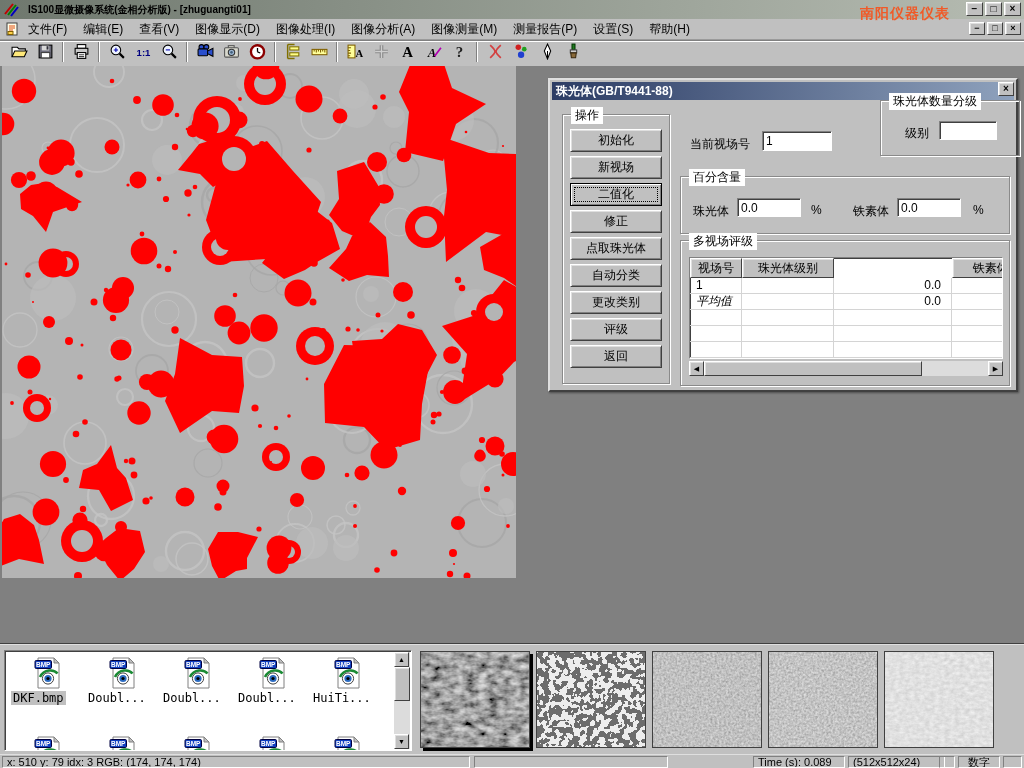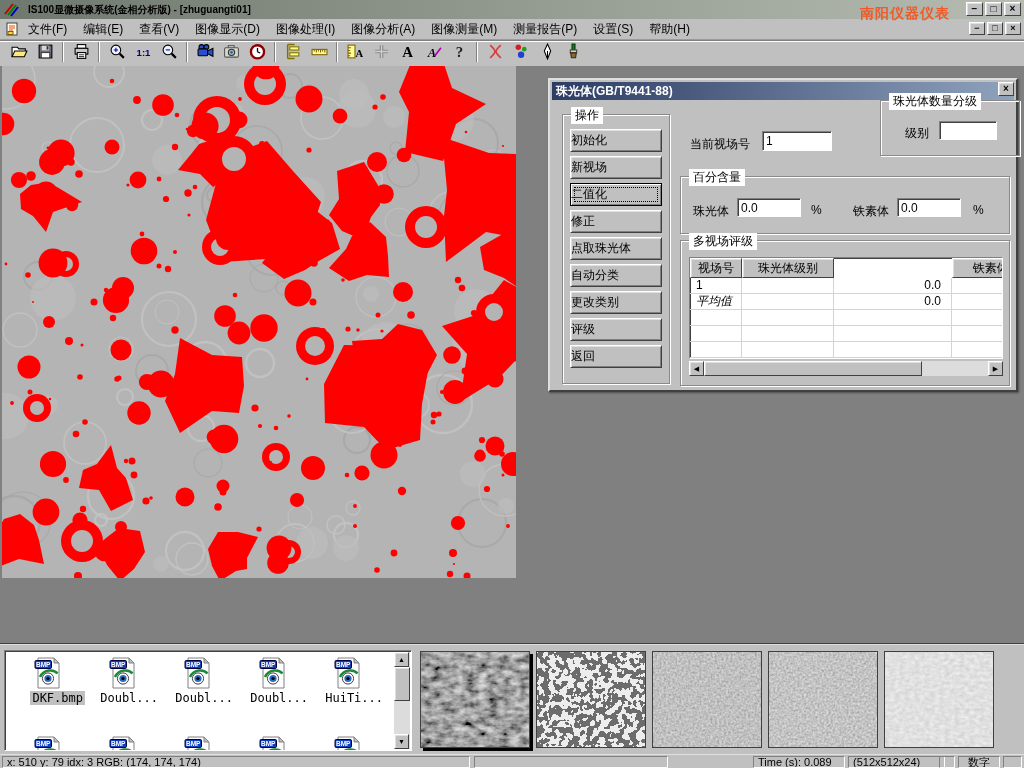--- a/index.html
+++ b/index.html
@@ -40,21 +40,21 @@
     background:linear-gradient(to right,#2c3c64,#8fa2bd);color:#fff;font-weight:bold;
     display:flex;align-items:center;padding-left:4px}
   .dclose{position:absolute;right:2px;top:2px;width:16px;height:14px;background:#c0c0c0;color:#000;
     border:1px solid;border-color:#fff #404040 #404040 #fff;box-shadow:inset 1px 1px 0 #dfdfdf;
     font-size:10px;font-weight:bold;text-align:center;line-height:12px}
   .group{position:absolute;border:1px solid #8a8a8a;box-shadow:1px 1px 0 #fff,inset 1px 1px 0 #fff}
   .legend{position:absolute;top:-8px;left:8px;background:#ffffff;padding:0 4px;font-size:12px;white-space:nowrap}
   .opbtn{position:relative;width:92px;height:23px;margin:4px auto 0;background:#c0c0c0;
     border:1px solid;border-color:#fff #404040 #404040 #fff;
     box-shadow:inset 1px 1px 0 #dfdfdf,inset -1px -1px 0 #808080;
-    font-size:12px;text-align:left;line-height:21px;white-space:nowrap;cursor:default}
+    font-size:12px;text-align:center;line-height:21px;white-space:nowrap;cursor:default}
   .opbtn.focused{border-color:#000;box-shadow:inset 1px 1px 0 #fff,inset -1px -1px 0 #808080}
   .opbtn.focused::after{content:"";position:absolute;left:3px;top:3px;right:3px;bottom:3px;border:1px dotted #000}
   .dlabel{position:absolute;font-size:12px;white-space:nowrap}
   .tinput{position:absolute;background:#fff;border:1px solid;border-color:#808080 #fff #fff #808080;
     box-shadow:inset 1px 1px 0 #404040;font-family:"Liberation Sans",sans-serif;font-size:12px;padding:1px 3px;outline:none}
 
   
   .twrap{position:absolute;left:8px;top:16px;width:314px;height:102px;overflow:hidden;background:#fff;
     border:1px solid;border-color:#808080 #fff #fff #808080;box-shadow:inset 1px 1px 0 #404040}
   .trow{display:flex;height:16px}
@@ -68,21 +68,21 @@
   .sbtn{width:15px;height:15px;flex:none;background:#c0c0c0;border:1px solid;border-color:#fff #404040 #404040 #fff;
     box-shadow:inset 1px 1px 0 #dfdfdf;font-size:7px;text-align:center;line-height:13px}
   .strack{flex:1;position:relative;background:#dcdcdc}
   .sthumb{position:absolute;background:#c0c0c0;border:1px solid;border-color:#fff #404040 #404040 #fff;box-shadow:inset 1px 1px 0 #dfdfdf}
 
   
   .bottompanel{position:absolute;left:0;top:643px;width:1024px;height:111px;background:#c0c0c0;
     border-top:1px solid #404040;box-shadow:inset 0 1px 0 #dfdfdf}
   .filebrowser{position:absolute;left:4px;top:6px;width:408px;height:101px;background:#fff;
     border:1px solid;border-color:#808080 #fff #fff #808080;box-shadow:inset 1px 1px 0 #404040;overflow:hidden}
-  .fitem{position:absolute;width:74px;text-align:right}
+  .fitem{position:absolute;width:74px;text-align:left}
   .fitem .ficon{width:32px;height:32px;margin:0 auto;display:block}
   .flabel{display:inline-block;font-family:"DejaVu Sans Mono",monospace;font-size:12px;margin-top:2px;padding:0 2px;white-space:nowrap}
   .flabel.sel{background:#c0c0c0}
   .vscroll{position:absolute;right:1px;top:1px;bottom:1px;width:16px;background:#dcdcdc;display:flex;flex-direction:column}
   .vscroll .strack{flex:1}
   .thumb{position:absolute;top:7px;width:110px;height:97px;border:1px solid #404040;background:#999}
   .thumb.sel{box-shadow:3px 3px 0 #000}
 
   
   .statusbar{position:absolute;left:0;top:754px;width:1024px;height:14px;background:#c0c0c0;border-top:1px solid #dfdfdf}

